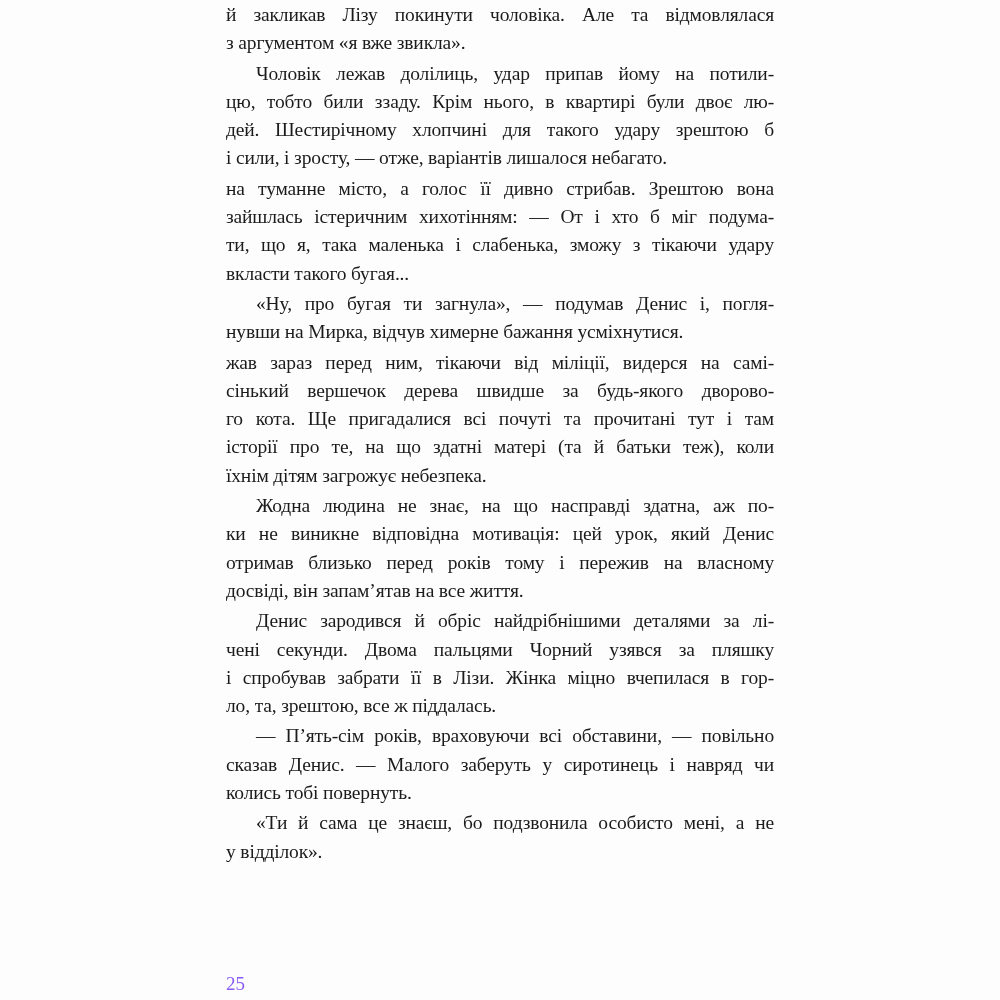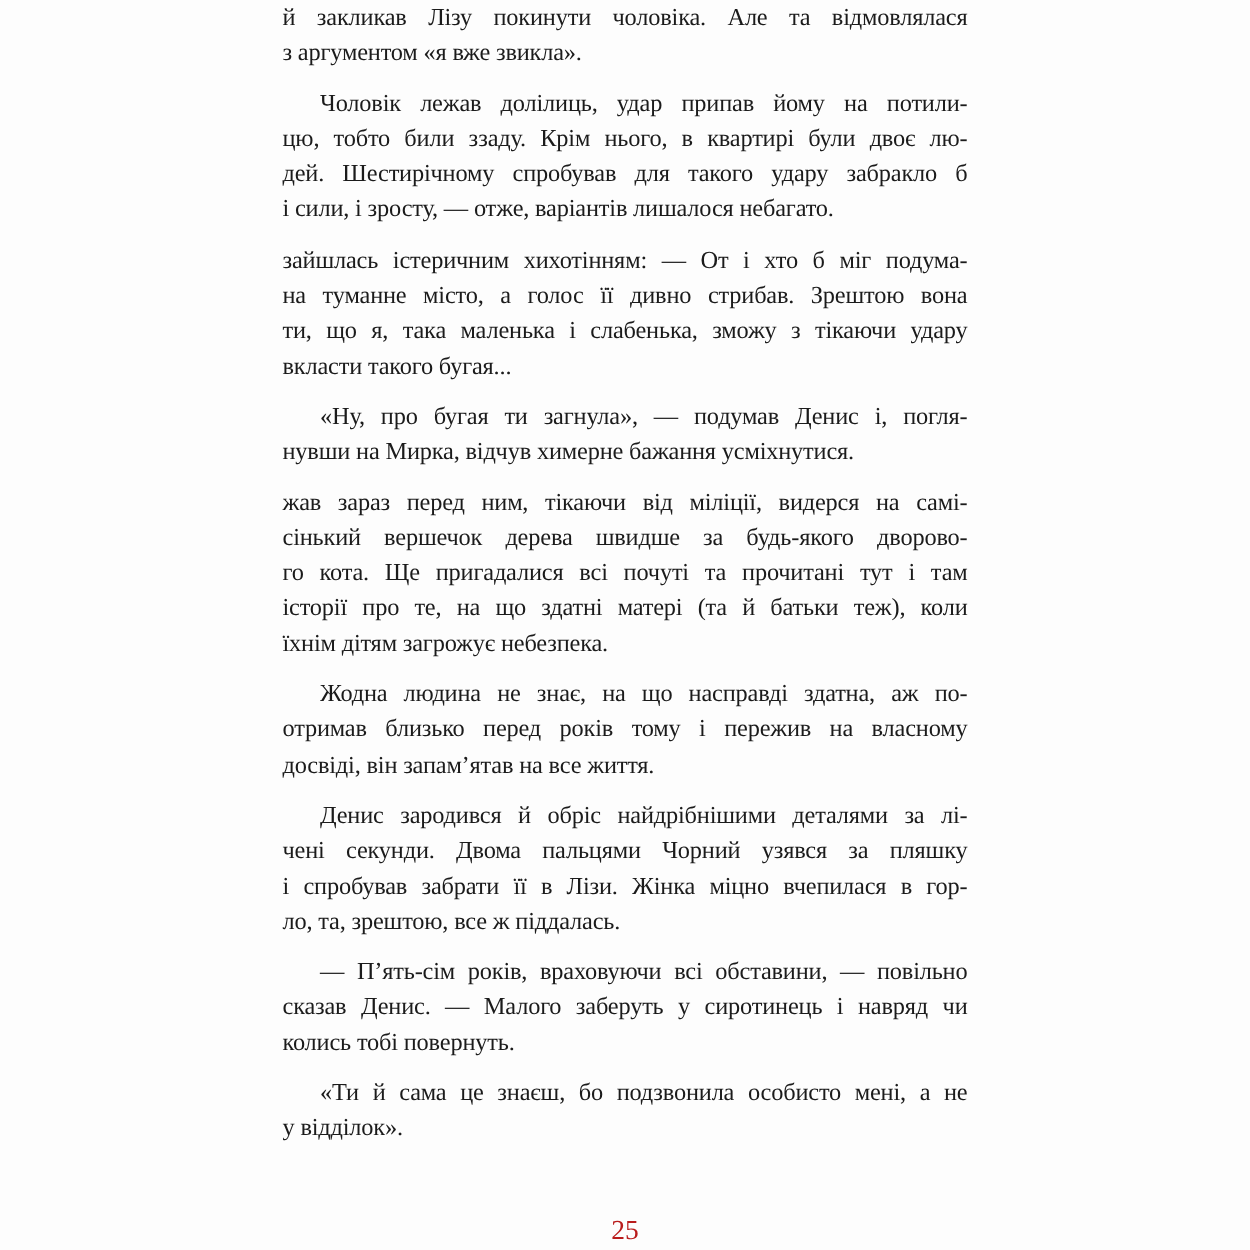--- a/index.html
+++ b/index.html
@@ -22,21 +22,21 @@
     position: absolute;
     left: 226px;
     top: 1px;
     width: 548px;
   }
   .para {
     margin: 0;
     padding: 0;
   }
   .para + .para {
-    margin-top: 12px;
+    margin-top: 2px;
   }
   .line {
     font-size: 19.5px;
     line-height: 28.3px;
     letter-spacing: -0.15px;
     white-space: nowrap;
     text-align: justify;
     text-align-last: justify;
     text-justify: inter-word;
   }
@@ -44,60 +44,61 @@
     text-align-last: left;
   }
   .line.indent {
     text-indent: 30px;
   }
   .page-number {
     position: absolute;
     left: 226px;
     top: 972px;
     width: 548px;
-    text-align: center;
-    font-size: 22px;
+    text-align: left;
+    font-size: 19px;
     line-height: 24px;
-    color: #b91c1c;
+    color: #8b5cf6;
   }
 </style>
 </head>
 <body>
 
 <div class="page">
   <div class="text-block" id="text-block">
       <div class="para">
         <div class="line">й закликав Лізу покинути чоловіка. Але та відмовлялася</div>
         <div class="line end">з аргументом «я вже звикла».</div>
       </div>
       <div class="para">
         <div class="line indent">Чоловік лежав долілиць, удар припав йому на потили-</div>
         <div class="line">цю, тобто били ззаду. Крім нього, в квартирі були двоє лю-</div>
-        <div class="line">дей. Шестирічному спробував для такого удару забракло б</div>
+        <div class="line">дей. Шестирічному хлопчині для такого удару зрештою б</div>
         <div class="line end">і сили, і зросту, — отже, варіантів лишалося небагато.</div>
       </div>
       <div class="para">
+        <div class="line">на туманне місто, а голос її дивно стрибав. Зрештою вона</div>
         <div class="line">зайшлась істеричним хихотінням: — От і хто б міг подума-</div>
-        <div class="line">на туманне місто, а голос її дивно стрибав. Зрештою вона</div>
         <div class="line">ти, що я, така маленька і слабенька, зможу з тікаючи удару</div>
         <div class="line end">вкласти такого бугая...</div>
       </div>
       <div class="para">
         <div class="line indent">«Ну, про бугая ти загнула», — подумав Денис і, погля-</div>
         <div class="line end">нувши на Мирка, відчув химерне бажання усміхнутися.</div>
       </div>
       <div class="para">
         <div class="line">жав зараз перед ним, тікаючи від міліції, видерся на самі-</div>
         <div class="line">сінький вершечок дерева швидше за будь-якого дворово-</div>
         <div class="line">го кота. Ще пригадалися всі почуті та прочитані тут і там</div>
         <div class="line">історії про те, на що здатні матері (та й батьки теж), коли</div>
         <div class="line end">їхнім дітям загрожує небезпека.</div>
       </div>
       <div class="para">
         <div class="line indent">Жодна людина не знає, на що насправді здатна, аж по-</div>
+        <div class="line">ки не виникне відповідна мотивація: цей урок, який Денис</div>
         <div class="line">отримав близько перед років тому і пережив на власному</div>
         <div class="line end">досвіді, він запам’ятав на все життя.</div>
       </div>
       <div class="para">
         <div class="line indent">Денис зародився й обріс найдрібнішими деталями за лі-</div>
         <div class="line">чені секунди. Двома пальцями Чорний узявся за пляшку</div>
         <div class="line">і спробував забрати її в Лізи. Жінка міцно вчепилася в гор-</div>
         <div class="line end">ло, та, зрештою, все ж піддалась.</div>
       </div>
       <div class="para">

